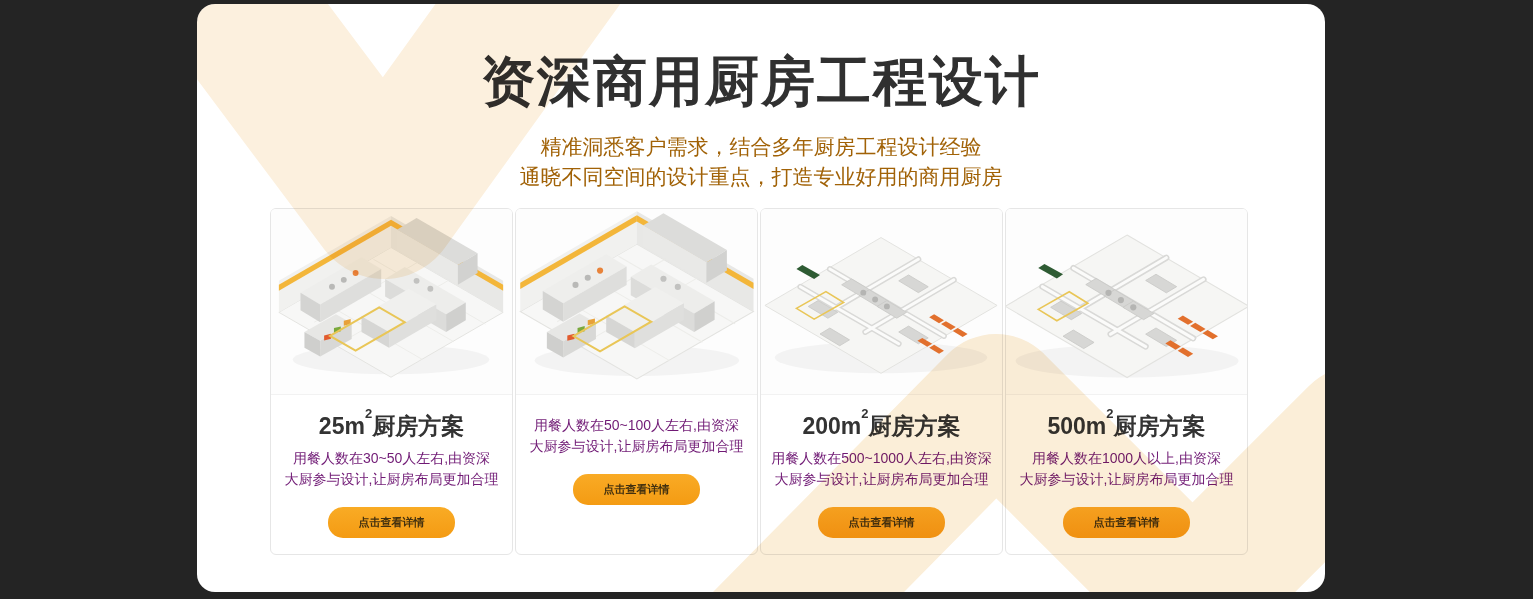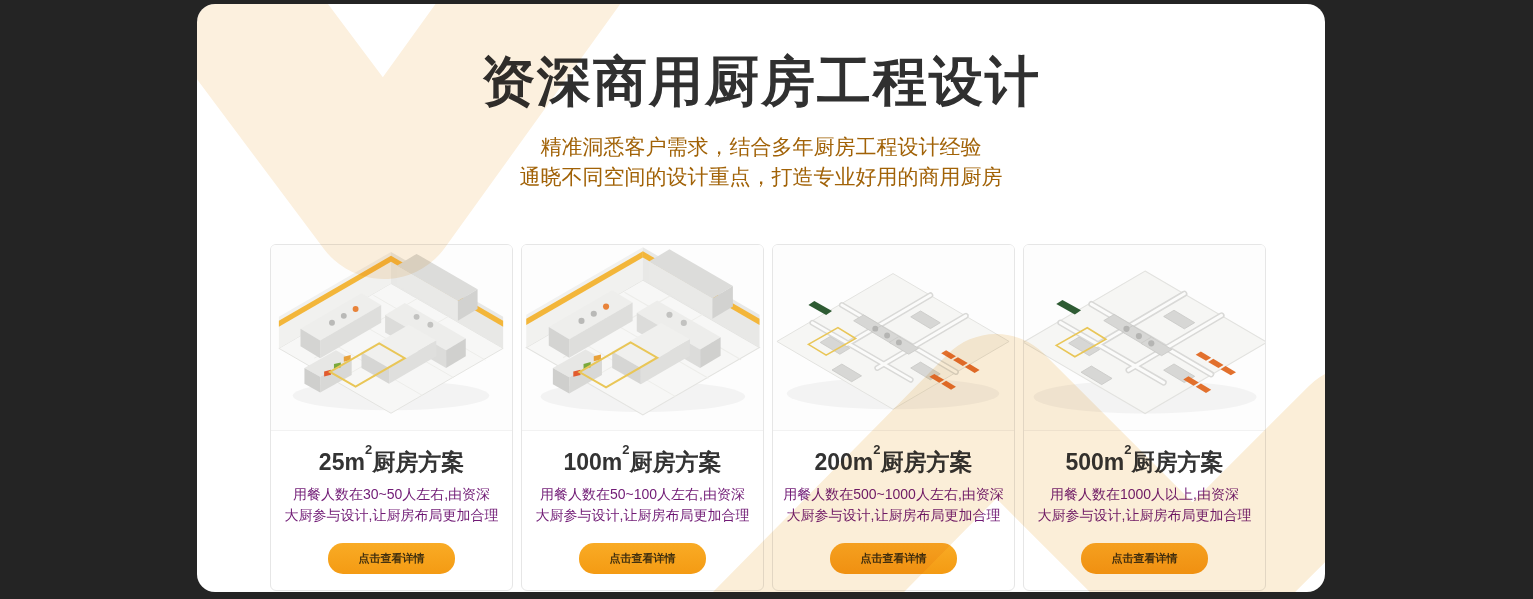--- a/index.html
+++ b/index.html
@@ -23,22 +23,22 @@
     pointer-events:none;
   }
   .content { position:relative; z-index:2; }
   .header { text-align:center; padding-top:46px; }
   .title {
     font-size:54px; font-weight:900; color:#303030;
     letter-spacing:2px; line-height:1.15; margin-bottom:20px;
   }
   .subtitle { font-size:21px; color:#a16207; line-height:30px; font-weight:500; }
   .cards {
-    width:982px; margin:52px auto 0;
-    display:flex; gap:8px;
+    width:982px; margin:16px auto 0;
+    display:flex; gap:2px;
   }
   .card {
     width:243px; background:#ffffff;
     border:1px solid #e6e6e6; border-radius:6px;
     overflow:hidden; flex:0 0 auto;
   }
   .card-img {
     height:186px; background:#fdfdfd;
     border-bottom:1px solid #f2f2f2;
     overflow:hidden;
@@ -187,21 +187,20 @@
         </div>
       </div>
 
       <div class="card">
         <div class="card-img">
           <svg viewBox="0 0 245 186">
               <use href="#iso-small" transform="translate(-4,-5) scale(1.04)"></use>
             </svg>
         </div>
         <div class="card-body">
-          <div class="card-title"><span>100m</span><sup>2</sup><span>厨房方案</span></div>
           <div class="card-desc">
             <div>用餐人数在50~100人左右,由资深</div>
             <div>大厨参与设计,让厨房布局更加合理</div>
           </div>
           <button class="cta">点击查看详情</button>
         </div>
       </div>
 
       <div class="card">
         <div class="card-img">

